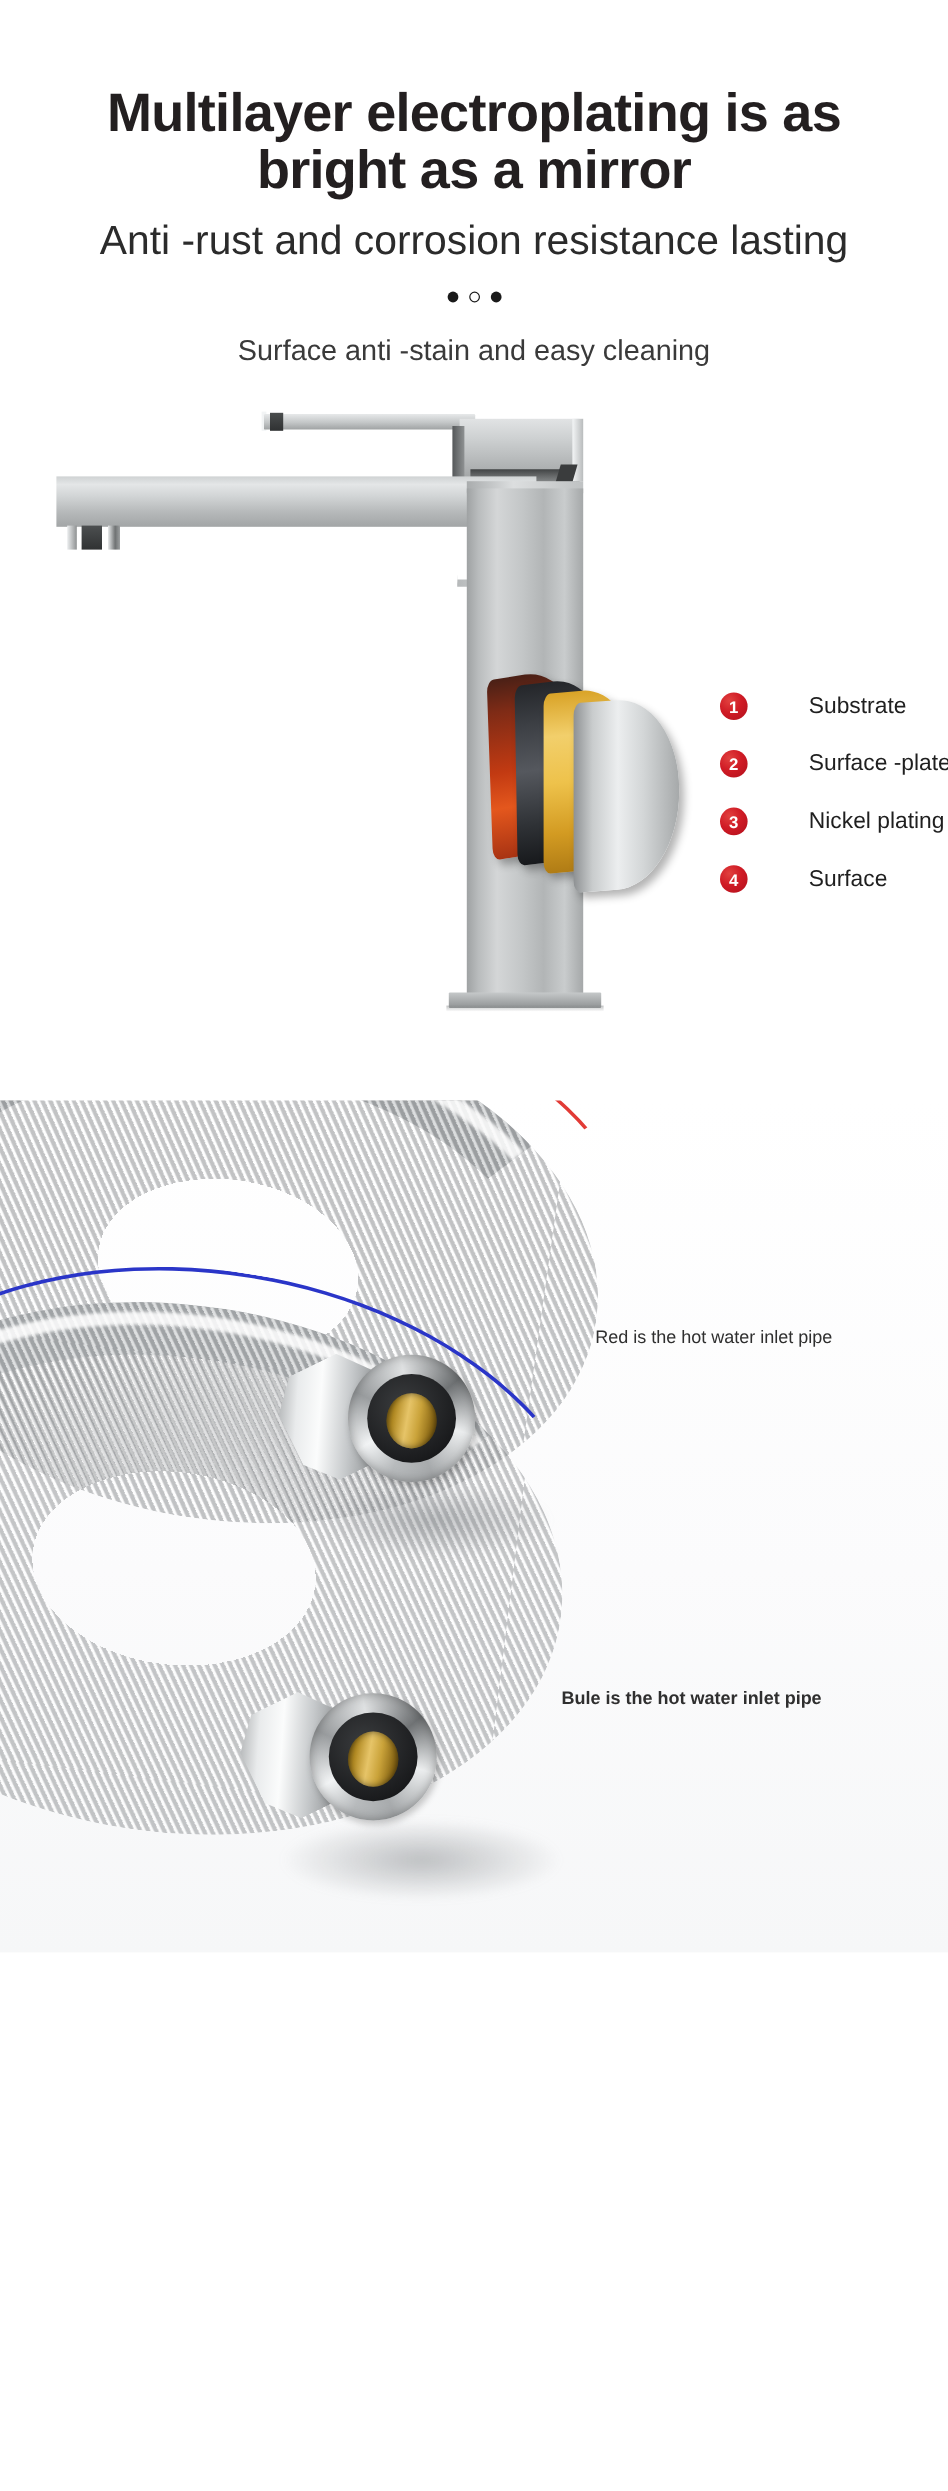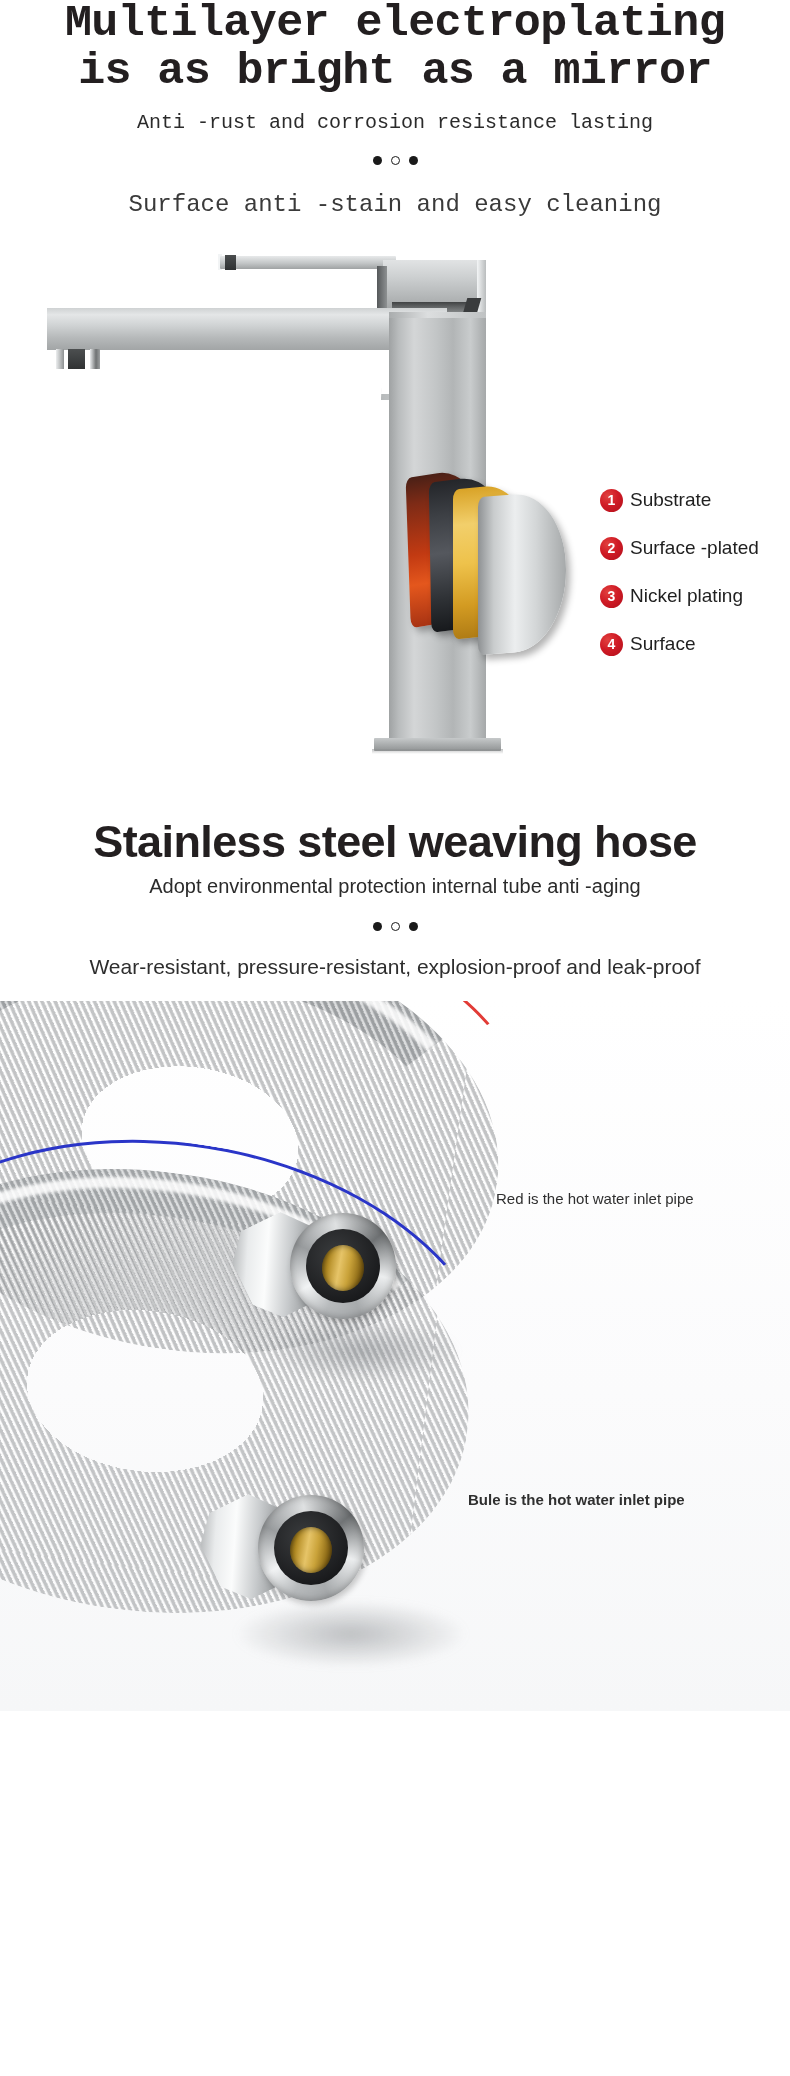--- a/index.html
+++ b/index.html
@@ -27,21 +27,21 @@
   h1.headline {
     font-size: 45px;
     font-weight: 700;
     line-height: 1.07;
     letter-spacing: -0.6px;
     color: #231f20;
     padding: 0 26px;
   }
 
   .subhead {
-    font-size: 20px;
+    font-size: 34px;
     font-weight: 400;
     line-height: 1.25;
     color: #2b2b2b;
     padding: 0 20px;
   }
 
   .tagline {
     font-size: 24px;
     font-weight: 400;
     color: #3a3a3a;
@@ -255,20 +255,21 @@
     font-weight: 700;
     display: flex;
     align-items: center;
     justify-content: center;
     line-height: 1;
   }
   .legend-label {
     font-size: 19px;
     color: #1f1f1f;
     white-space: nowrap;
+    margin-left: 44px;
   }
 
   
   .hose-stage {
     position: relative;
     width: 790px;
     height: 710px;
     background: linear-gradient(to bottom, #ffffff 0%, #fbfbfc 55%, #f6f7f8 100%);
     overflow: hidden;
   }
@@ -409,21 +410,21 @@
     font-size: 15px;
     color: #2f2f2f;
     white-space: nowrap;
   }
 </style>
 </head>
 <body>
 
 <div class="page">
 
-  <div class="section-head" style="font-family:Liberation Mono, monospace;">
+  <div class="section-head" style="padding-top:70px;">
     <h1 class="headline">Multilayer electroplating is as bright as a mirror</h1>
 
     <div class="subhead" style="margin-top:14px;">Anti -rust and corrosion resistance lasting</div>
 
     <div class="dots" style="margin-top:16px;">
       <span class="dot"></span>
       <span class="dot hollow"></span>
       <span class="dot"></span>
     </div>
 
@@ -475,33 +476,20 @@
         <span class="badge">3</span>
         <span class="legend-label">Nickel plating</span>
       </div>
       <div class="legend-item">
         <span class="badge">4</span>
         <span class="legend-label">Surface</span>
       </div>
     </div>
   </div>
 
-  <div class="section-head" style="padding-top:12px;">
-    <h1 class="headline">Stainless steel weaving hose</h1>
-
-    <div class="subhead" style="margin-top:8px;">Adopt environmental protection internal tube anti -aging</div>
-
-    <div class="dots" style="margin-top:18px;">
-      <span class="dot"></span>
-      <span class="dot hollow"></span>
-      <span class="dot"></span>
-    </div>
-
-    <div class="wide-tagline" style="margin-top:20px;">Wear-resistant, pressure-resistant, explosion-proof and leak-proof</div>
-  </div>
 
   <div class="hose-stage" style="margin-top:22px;">
 
     <div class="hose-top-body"></div>
     <div class="hose-top-weave"></div>
     <div class="hose-top-hl"></div>
     <div class="stripe-red"></div>
 
     <div class="hose-bot-body"></div>
     <div class="hose-bot-weave"></div>

